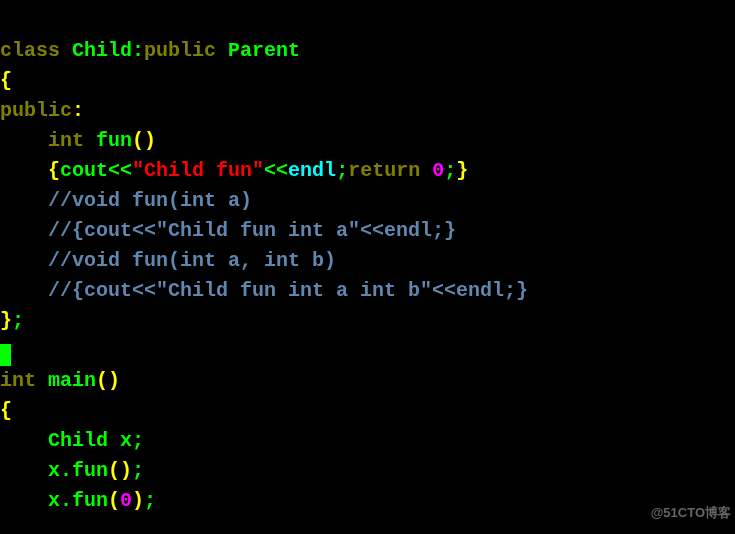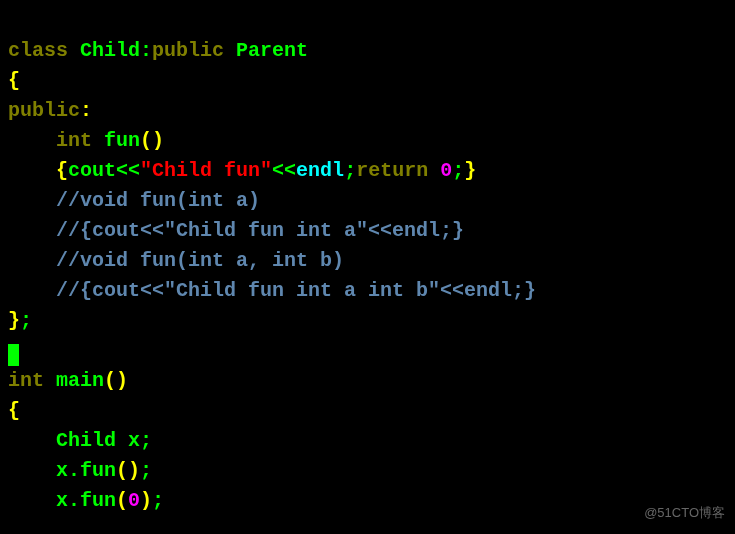--- a/index.html
+++ b/index.html
@@ -9,46 +9,46 @@
     width: 735px;
     height: 534px;
     font-family: "Courier New", monospace;
     font-size: 20px;
     font-weight: bold;
     line-height: 30px;
     position: relative;
     overflow: hidden;
   }
   .code {
-    padding: 6px 8px;
+    padding: 6px 0;
     white-space: pre;
     font-family: Liberation Mono, monospace;
   }
   .kw-olive   { color: #808000; }  
   .name-green { color: #00ff00; }  
   .punct      { color: #00ff00; }  
   .yellow     { color: #ffff00; }  
   .str-red    { color: #ff0000; }  
   .endl       { color: #00ffff; }  
   .num        { color: #ff00ff; }  
   .comment    { color: #5f87af; }  
   .cursor {
     display: inline-block;
     width: 11px;
     height: 22px;
     background: #00ff00;
     vertical-align: bottom;
   }
   .watermark {
     position: absolute;
-    right: 10px;
+    right: 4px;
     bottom: 6px;
     color: #666;
     font-size: 13px;
-    font-weight: normal;
+    font-weight: bold;
     font-family: sans-serif;
   }
 </style>
 </head>
 <body>
 
 <div class="code">
 <span><span class="kw-olive">class</span> <span class="name-green">Child</span><span class="punct">:</span><span class="kw-olive">public</span> <span class="name-green">Parent</span></span>
 <span><span class="yellow">{</span></span>
 <span><span class="kw-olive">public</span><span class="yellow">:</span></span>

